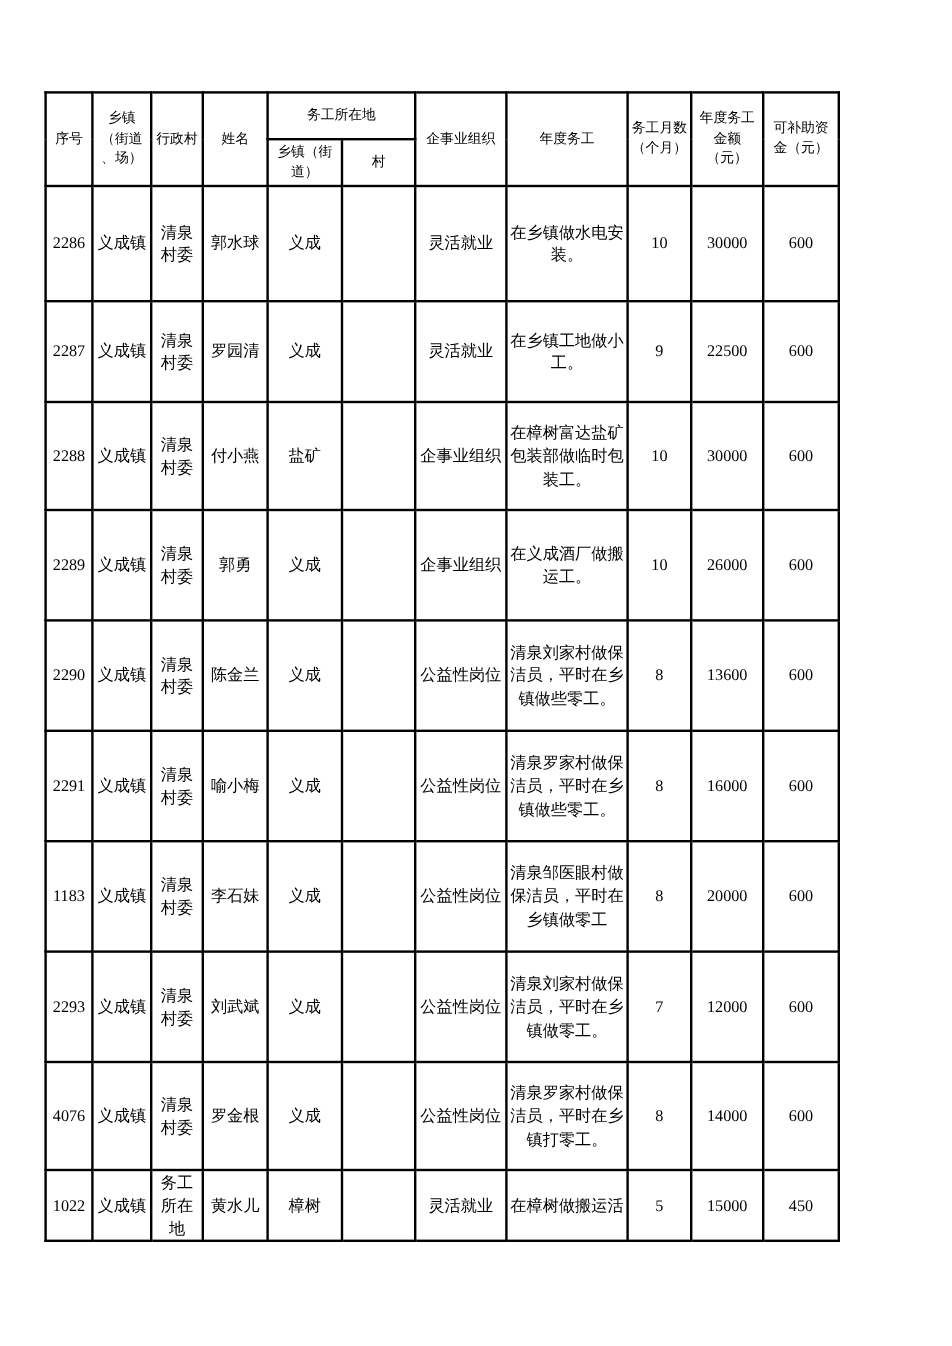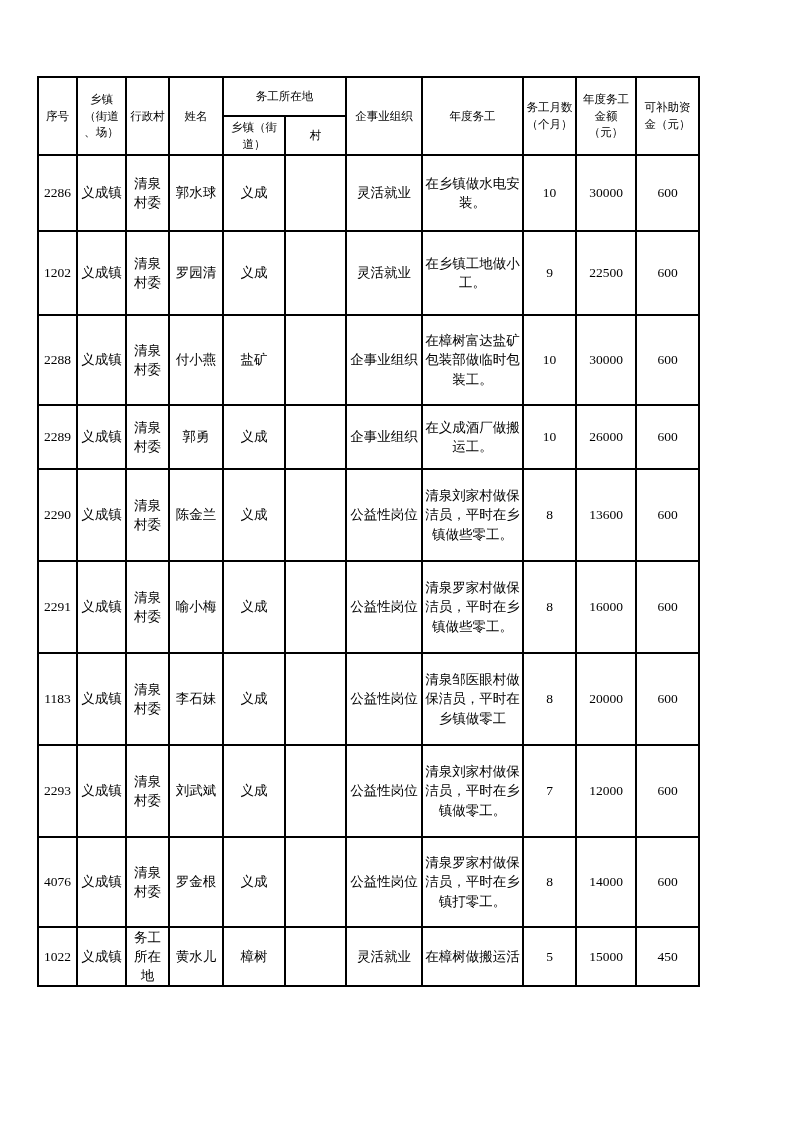--- a/index.html
+++ b/index.html
@@ -85,35 +85,35 @@
         <th rowspan="2">可补助资
 金（元）</th>
       </tr>
       <tr style="height:39px">
         <th>乡镇（街
 道）</th>
         <th>村</th>
       </tr>
     </thead>
     <tbody>
-      <tr style="height:76px">
+      <tr style="height:96px">
         <td class="c-serial">2286</td>
         <td>义成镇</td>
         <td>清泉村委</td>
         <td>郭水球</td>
         <td>义成</td>
         <td></td>
         <td class="c-form">灵活就业</td>
         <td class="c-work">在乡镇做水电安装。</td>
         <td>10</td>
         <td>30000</td>
         <td>600</td>
       </tr>
       <tr style="height:84px">
-        <td class="c-serial">1202</td>
+        <td class="c-serial">2287</td>
         <td>义成镇</td>
         <td>清泉村委</td>
         <td>罗园清</td>
         <td>义成</td>
         <td></td>
         <td class="c-form">灵活就业</td>
         <td class="c-work">在乡镇工地做小工。</td>
         <td>9</td>
         <td>22500</td>
         <td>600</td>
@@ -124,21 +124,21 @@
         <td>清泉村委</td>
         <td>付小燕</td>
         <td>盐矿</td>
         <td></td>
         <td class="c-form">企事业组织</td>
         <td class="c-work">在樟树富达盐矿包装部做临时包装工。</td>
         <td>10</td>
         <td>30000</td>
         <td>600</td>
       </tr>
-      <tr style="height:64px">
+      <tr style="height:92px">
         <td class="c-serial">2289</td>
         <td>义成镇</td>
         <td>清泉村委</td>
         <td>郭勇</td>
         <td>义成</td>
         <td></td>
         <td class="c-form">企事业组织</td>
         <td class="c-work">在义成酒厂做搬运工。</td>
         <td>10</td>
         <td>26000</td>

